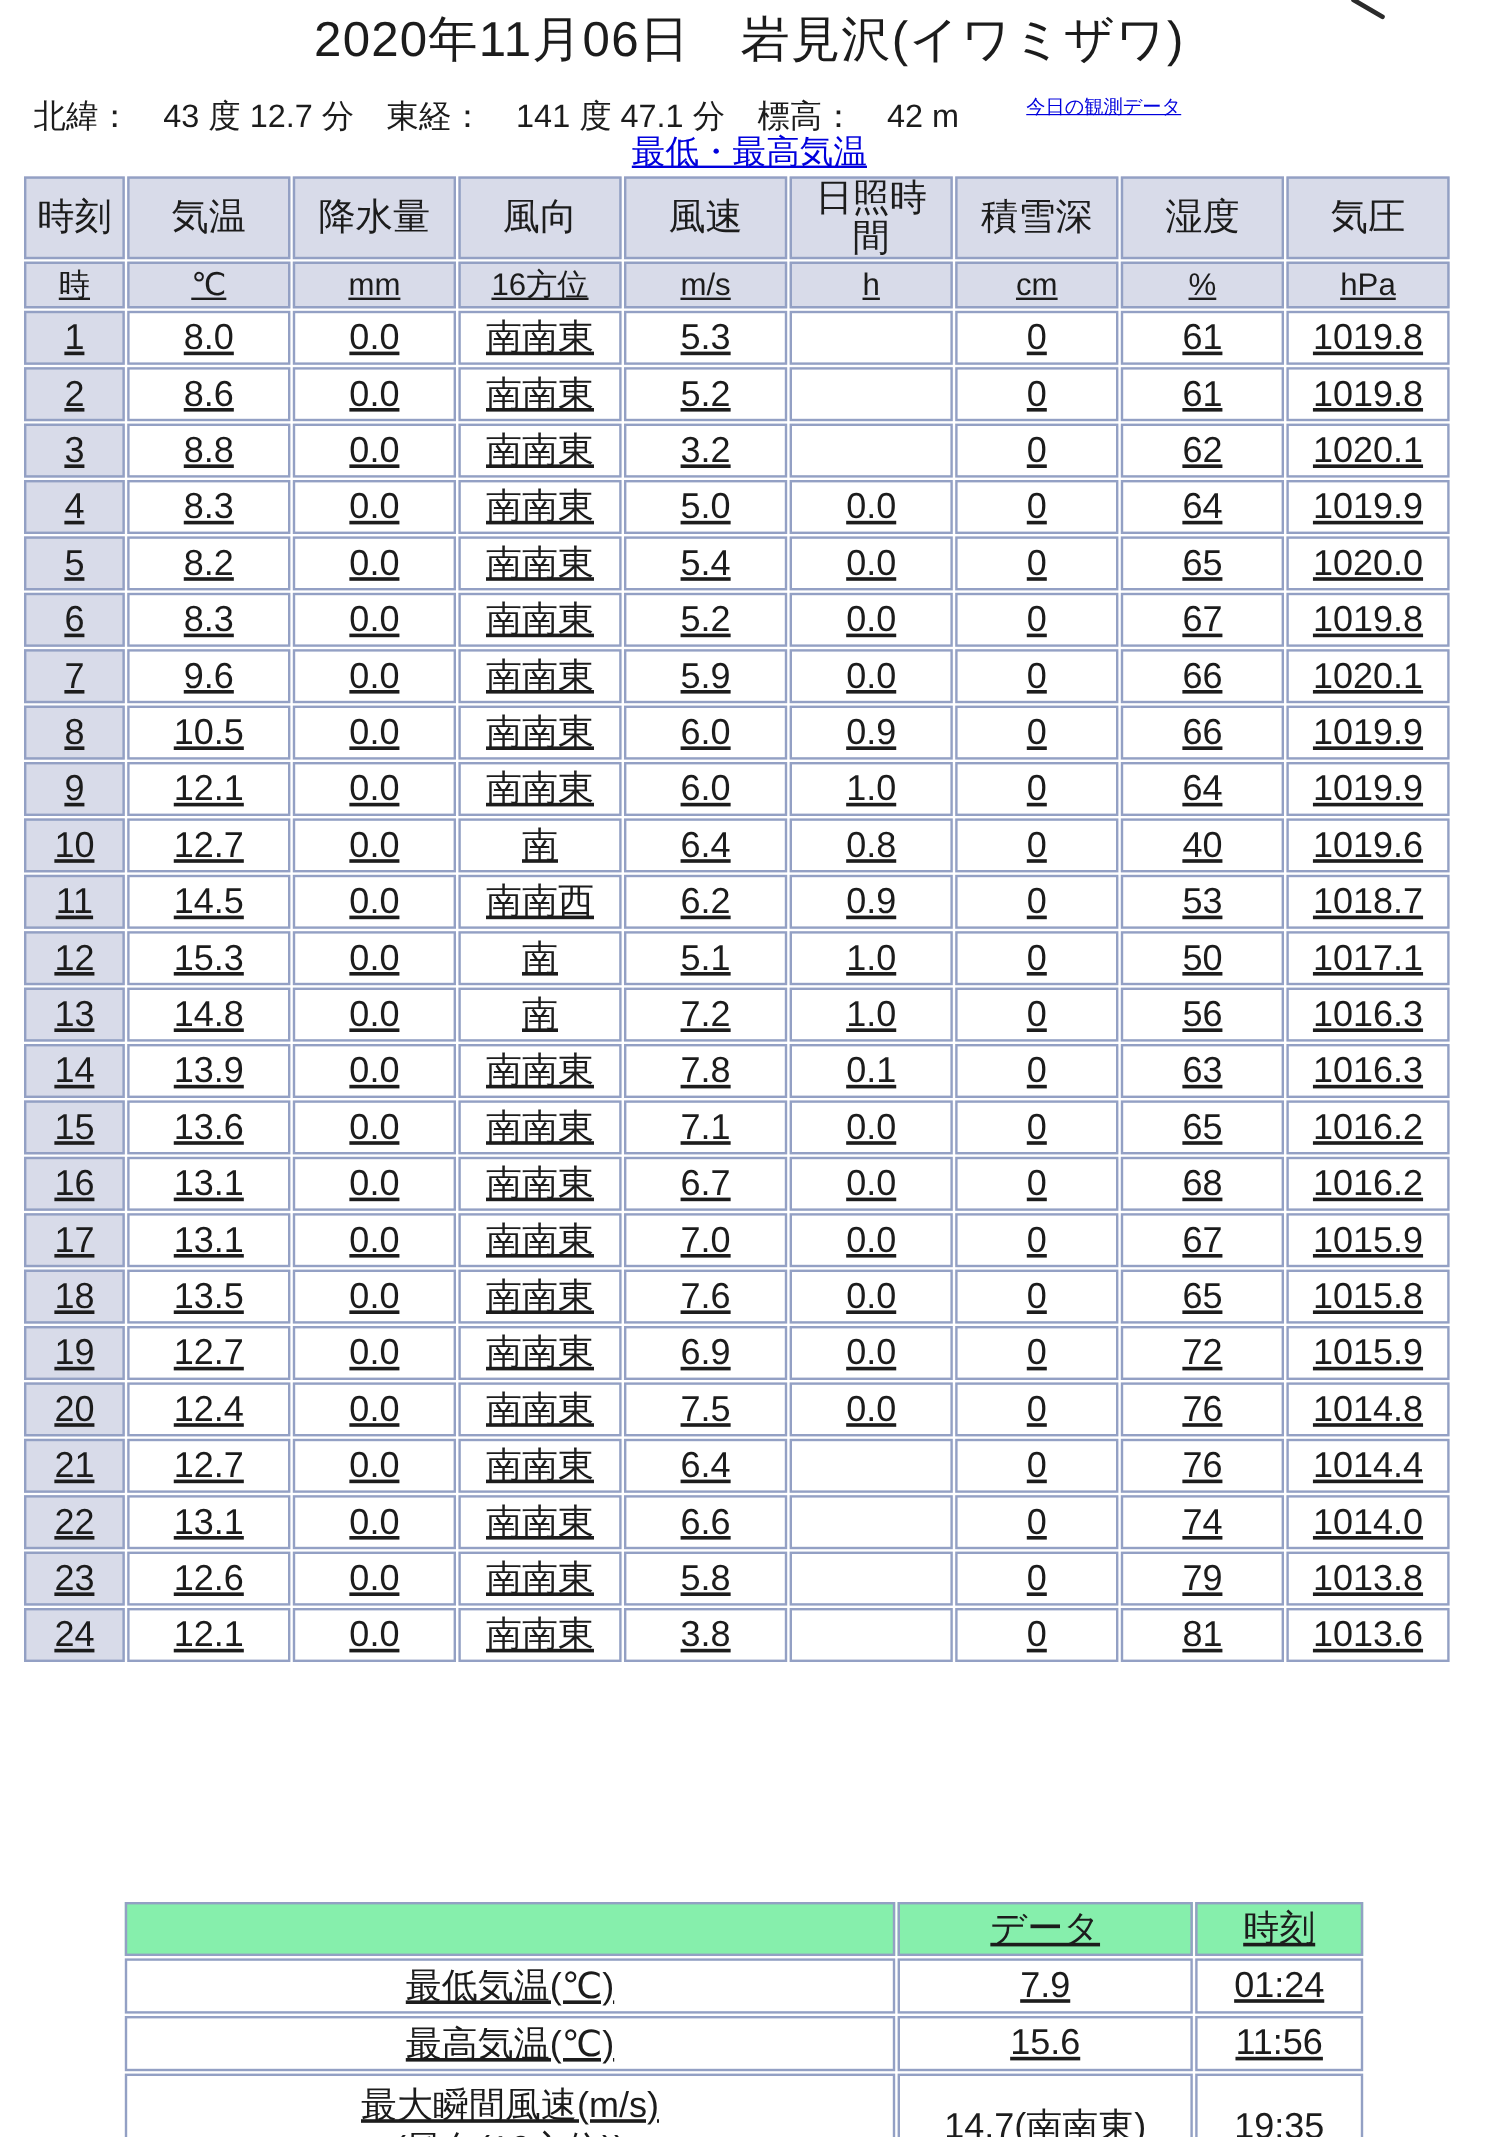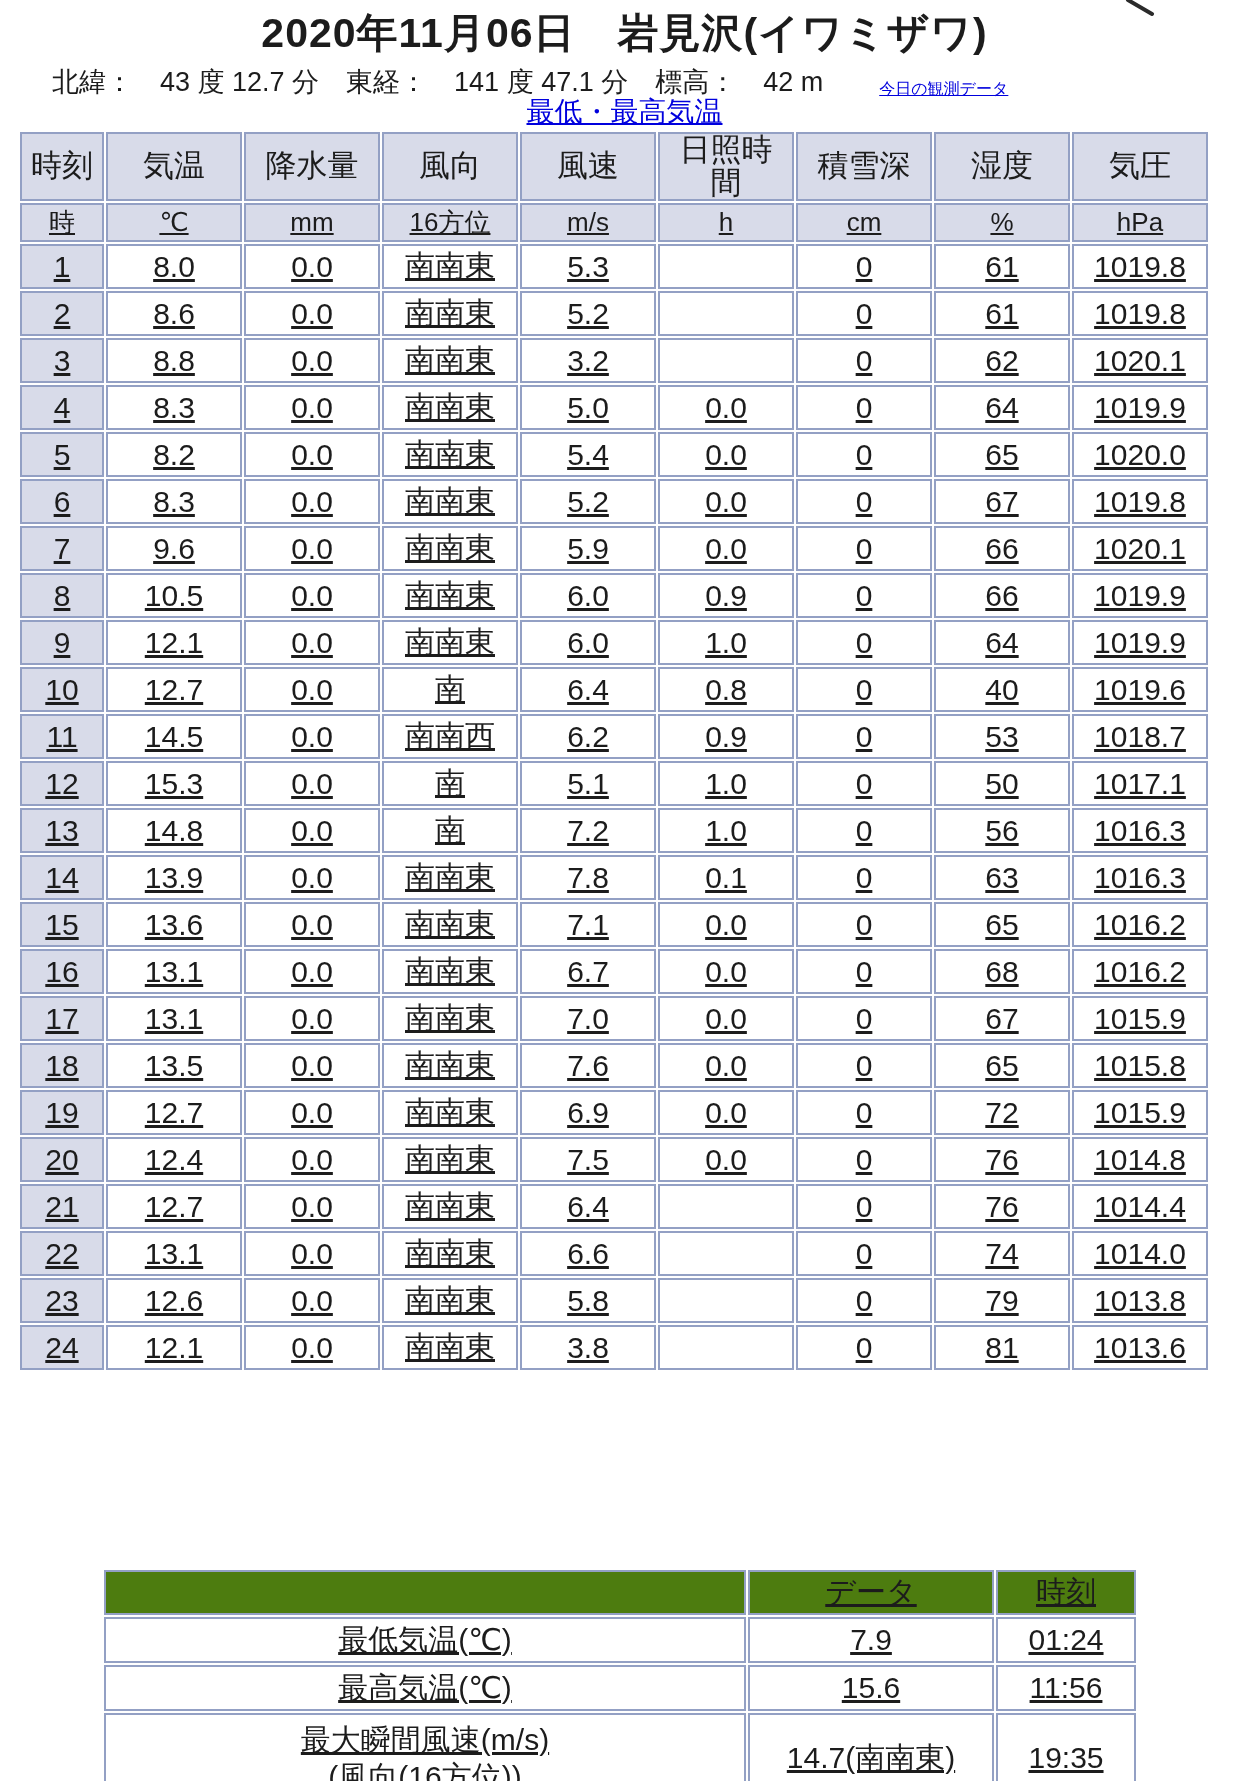--- a/index.html
+++ b/index.html
@@ -5,46 +5,46 @@
   html,body{margin:0;padding:0;}
   body{
     width:1249px;height:1781px;background:#ffffff;position:relative;
     font-family:"Liberation Sans","DejaVu Sans",sans-serif;
     color:#1c1c1c;overflow:hidden;
   }
   
   .cursor{position:absolute;top:0;right:94px;width:30px;height:18px;}
   
   .title{
-    text-align:center;font-size:41px;font-weight:bold;
+    text-align:center;font-size:41px;font-weight:normal;
     margin:6px 0 0 0;letter-spacing:1px;
   }
   .subheader{
-    display:flex;align-items:flex-end;
-    padding-left:52px;font-size:27px;margin-top:3px;white-space:nowrap;
+    display:flex;align-items:flex-start;
+    padding-left:28px;font-size:27px;margin-top:18px;white-space:nowrap;
   }
   a.link{color:#0000dd;text-decoration:underline;cursor:pointer;}
   .subheader a.link{margin-left:56px;font-size:16px;}
   .minmax-row{text-align:center;font-size:28px;margin-top:-2px;line-height:1.0;}
   
   table{border-collapse:separate;border-spacing:2px;table-layout:fixed;text-decoration:underline;}
   th,td{
     border:2px solid #93a0c4;text-align:center;vertical-align:middle;
     padding:0;overflow:hidden;font-weight:normal;
   }
   table.main{width:1176px;margin:4px 0 0 18px;}
   table.main thead th{background:#d8dbe9;}
   table.main tr.hdr th{height:64px;font-size:31px;line-height:1.05;}
   table.main tr.hdr th span{display:inline-block;max-width:3.15em;}
   table.main tr.units th{height:34px;font-size:26px;}
   table.main tbody td{background:#ffffff;height:35px;font-size:30px;}
   table.main tbody td.hour{background:#d8dbe9;}
   
   table.summary{width:1032px;margin:196px 0 0 102px;background:#fff;}
-  table.summary th{background:#4d7c0f;height:39px;font-size:30px;}
+  table.summary th{background:#86efac;height:39px;font-size:30px;}
   table.summary td{background:#ffffff;font-size:30px;}
   table.summary td.lbl{height:42px;}
   table.summary tr.tall td{height:86px;line-height:1.25;}
 </style>
 </head>
 <body>
 
 <svg class="cursor" viewBox="0 0 30 18">
   <line x1="3" y1="0" x2="27" y2="14" stroke="#2b2b2b" stroke-width="4" stroke-linecap="round"></line>
 </svg>

